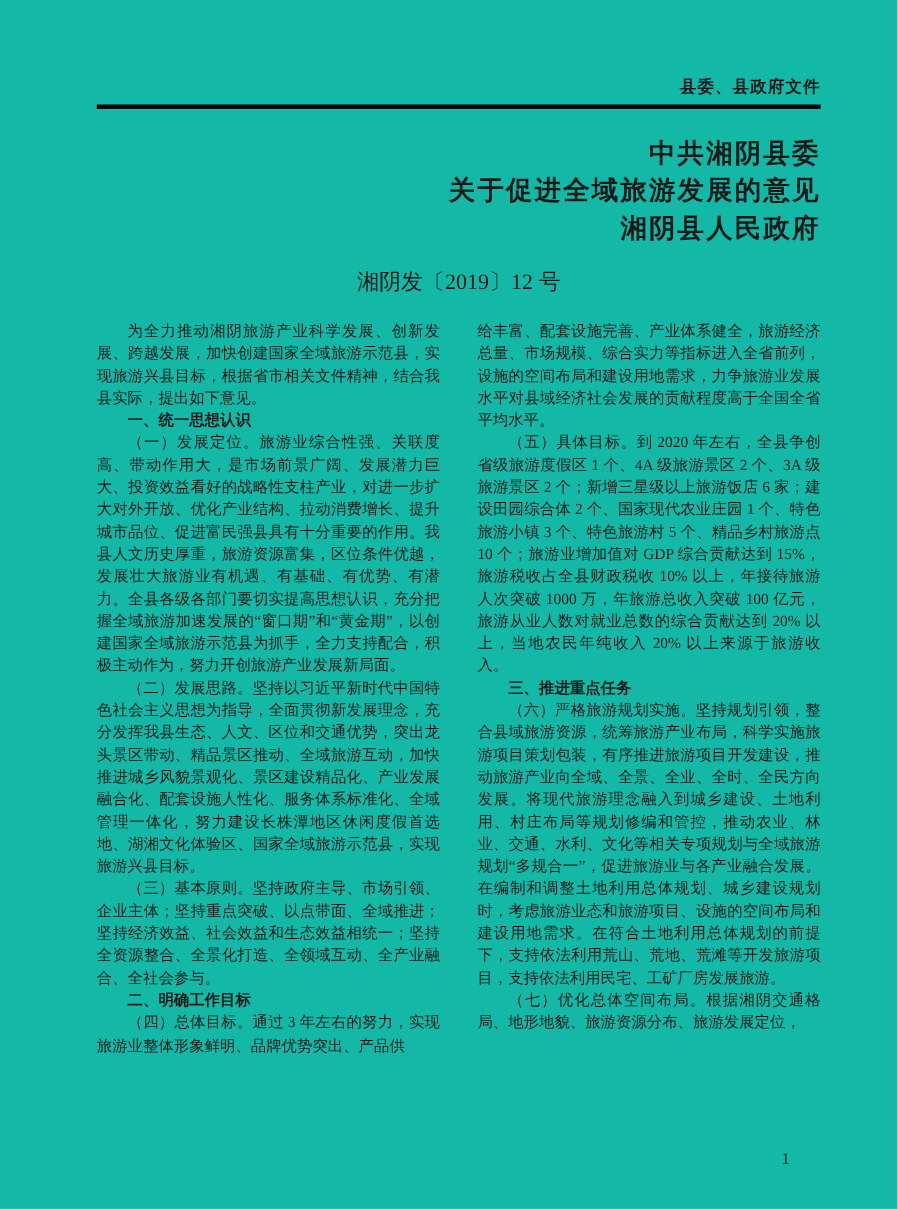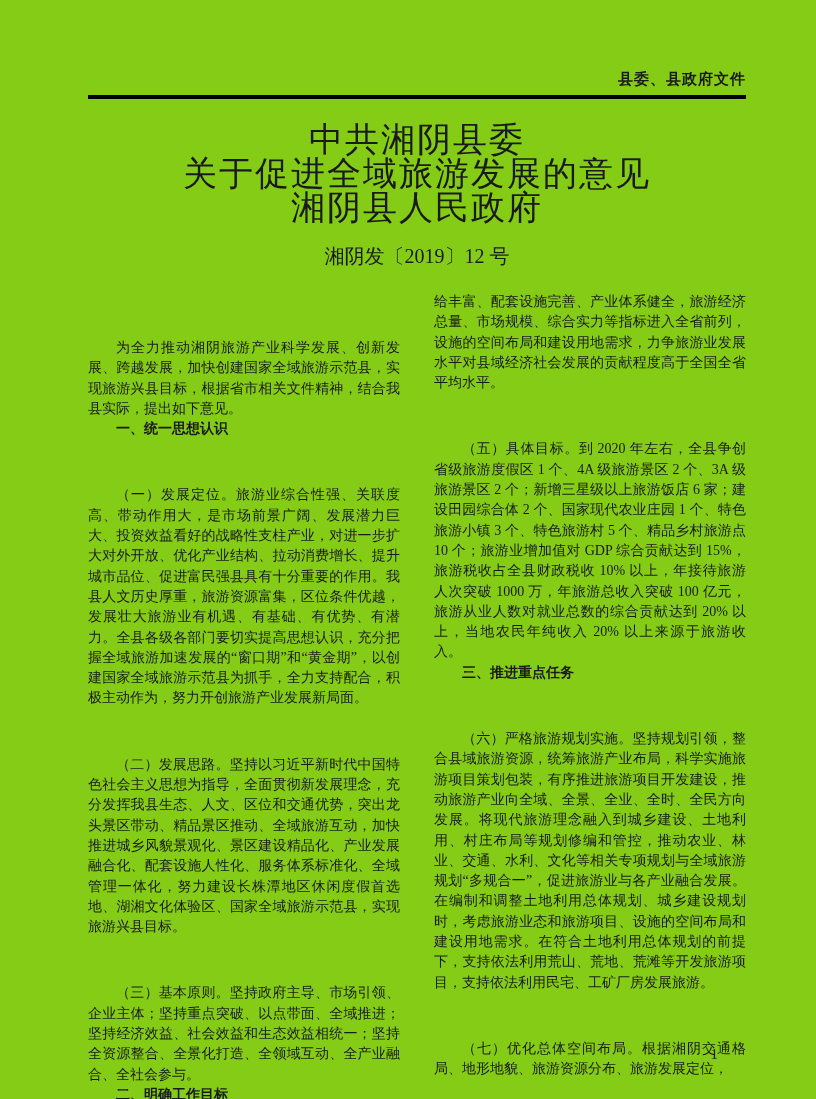--- a/index.html
+++ b/index.html
@@ -1,19 +1,19 @@
 <!DOCTYPE html>
 <html><head>
 <meta charset="utf-8">
 <style>
   html,body { margin:0; padding:0; background:#ffffff; }
   .page {
     position:relative;
     width:816px; height:1099px;
-    background:#84cc16;
+    background:#14b8a6;
     color:#1a1a1a;
     font-family:"Liberation Serif","DejaVu Serif",serif;
     overflow:hidden;
   }
   .content {
     position:absolute;
     left:88px; top:70px;
     width:658px;
   }
   .header { text-align:right; padding-bottom:6px; }
@@ -22,44 +22,44 @@
     font-size:15px;
     letter-spacing:1px;
   }
   .rule {
     height:4px;
     background:#000;
     margin-bottom:24px;
   }
   .title {
     margin:0 0 18px 0;
-    text-align:center;
-    font-size:34px;
+    text-align:right;
+    font-size:24px;
     line-height:34px;
-    font-weight:normal;
+    font-weight:bold;
     letter-spacing:2px;
   }
   .title span { display:block; }
   .doc-number {
     text-align:center;
     font-size:20px;
     margin-bottom:22px;
   }
   .columns {
     display:flex;
     justify-content:space-between;
   }
   .col {
     width:312px;
     font-size:14px;
     line-height:20.3px;
     text-align:justify;
   }
   .col p { margin:0; }
-  .col p.para { text-indent:2em;margin-top:46px; }
+  .col p.para { text-indent:2em; }
   .col p.cont { text-indent:0; }
   .col p.heading { text-indent:2em; font-weight:bold; }
   .page-number {
     position:absolute;
     right:98px; bottom:36px;
     font-size:15px;
   }
 </style>
 </head>
 <body>

